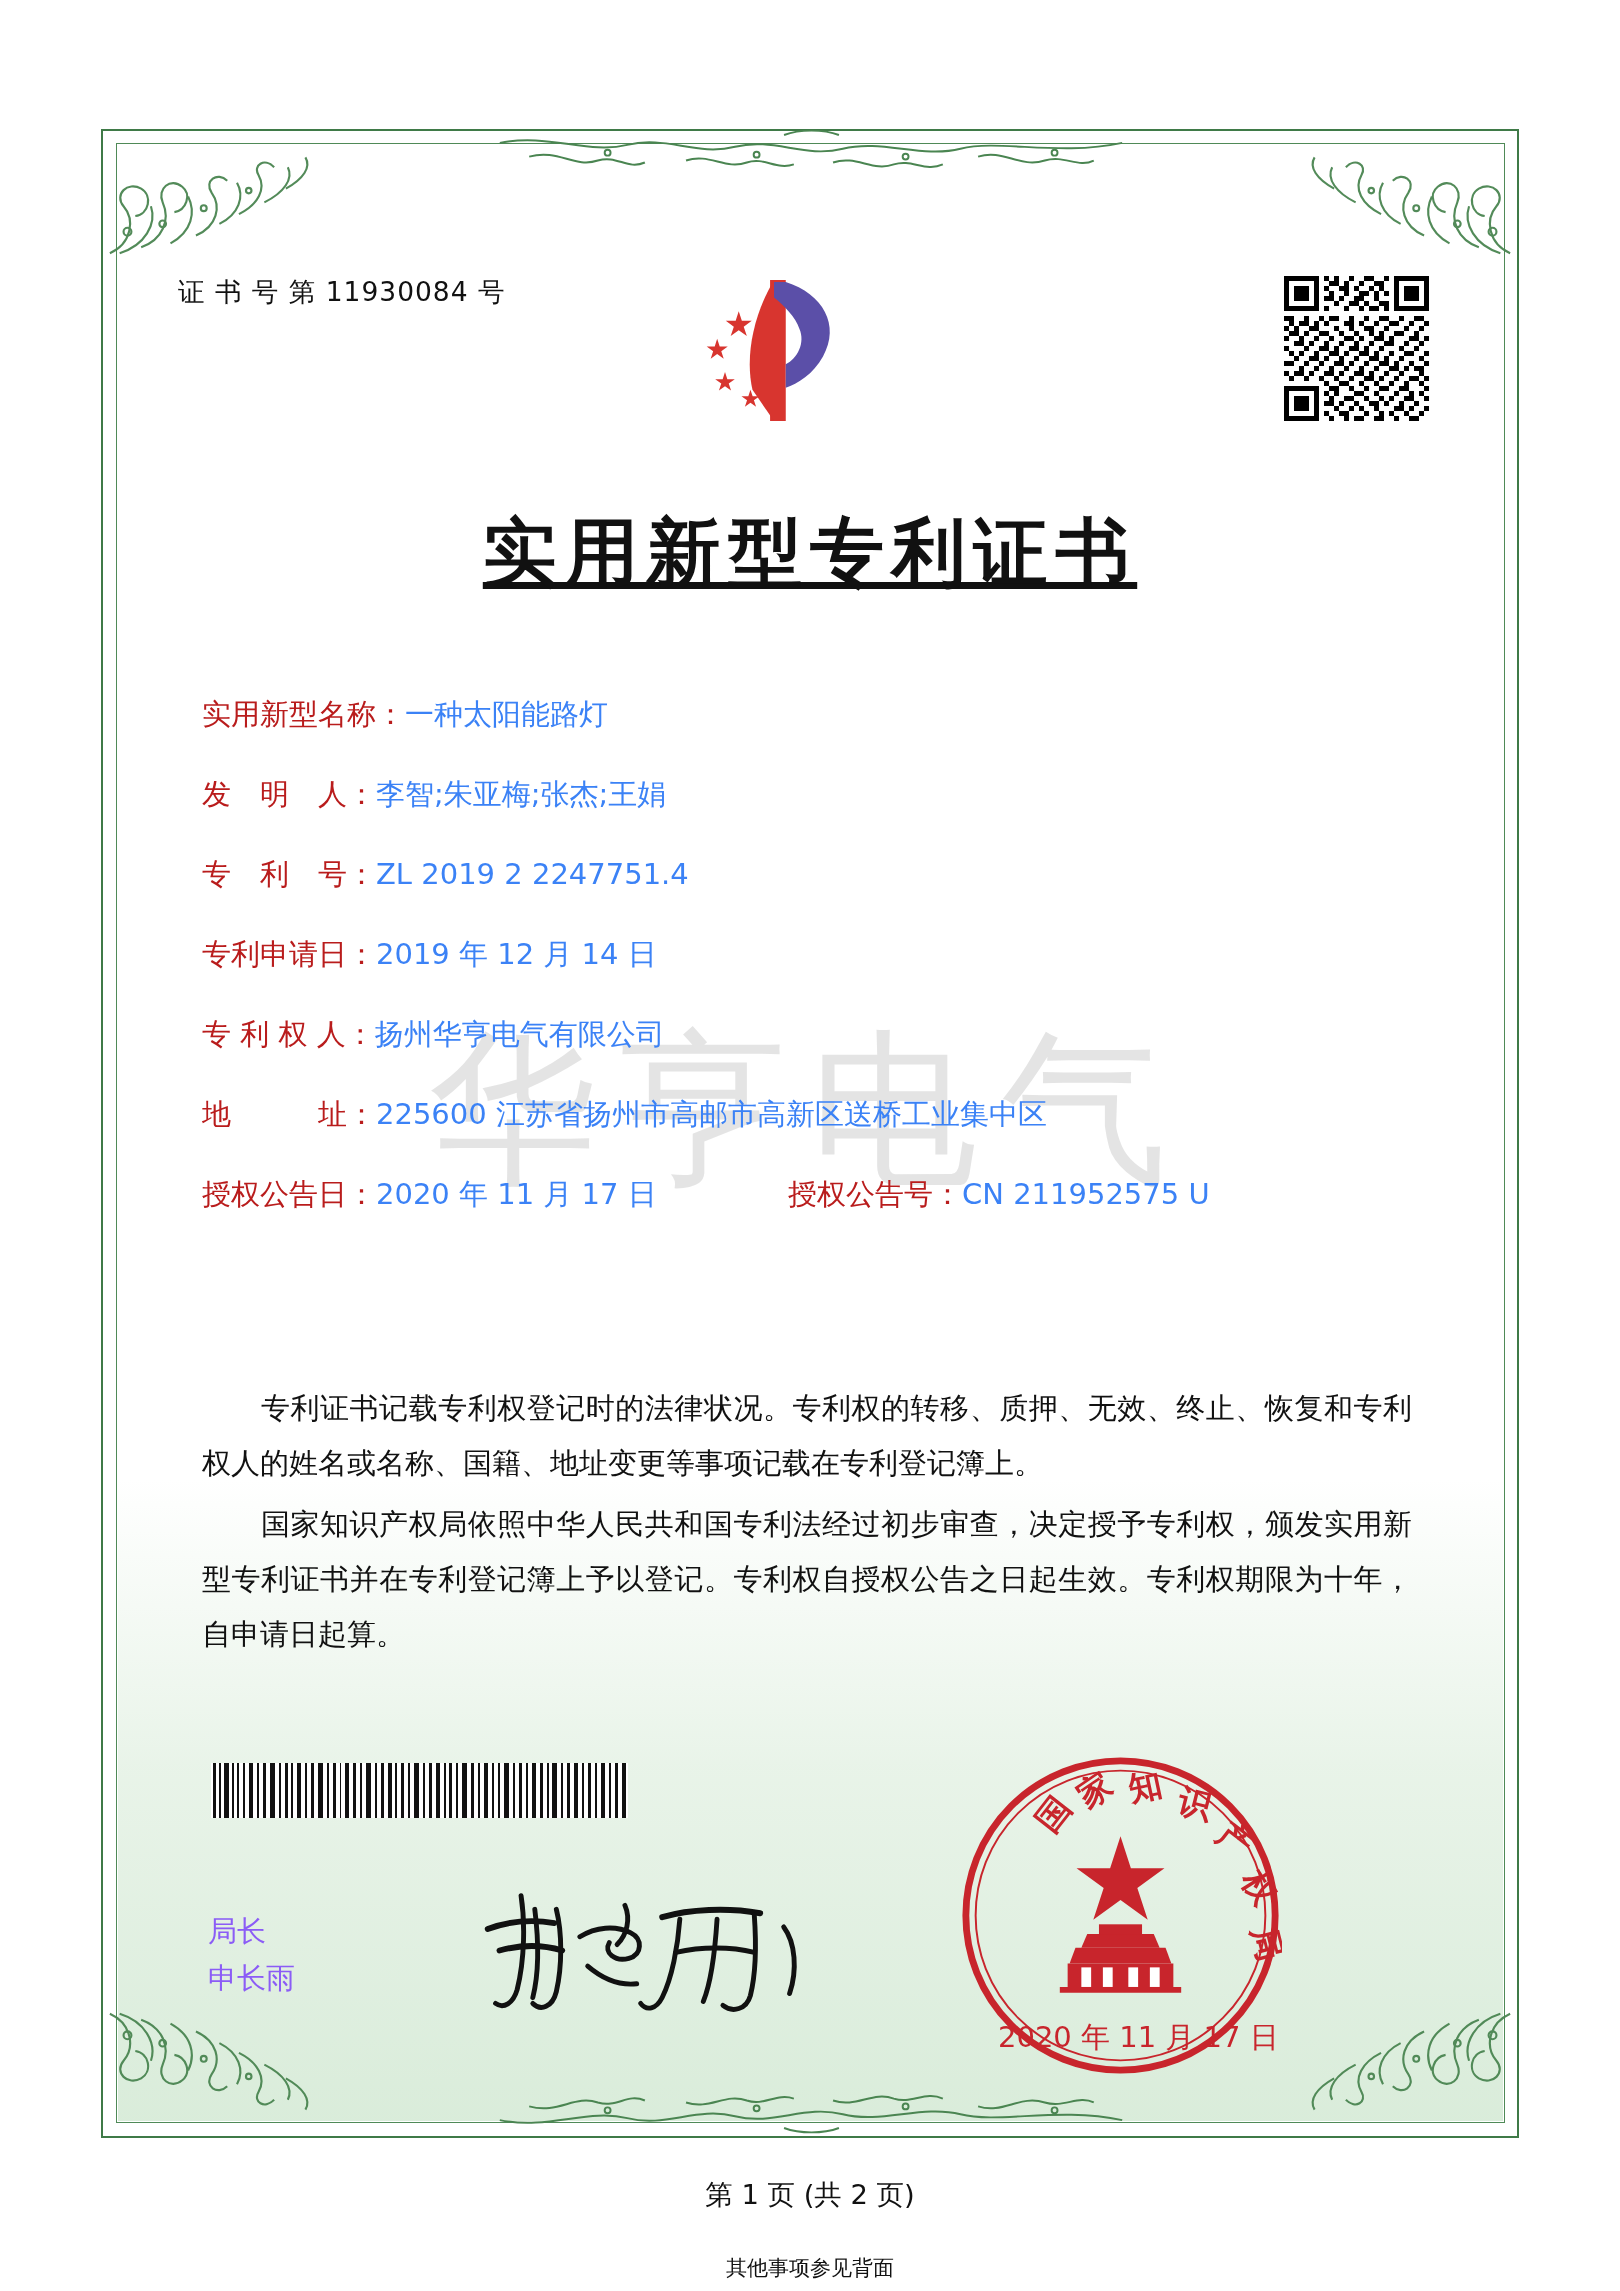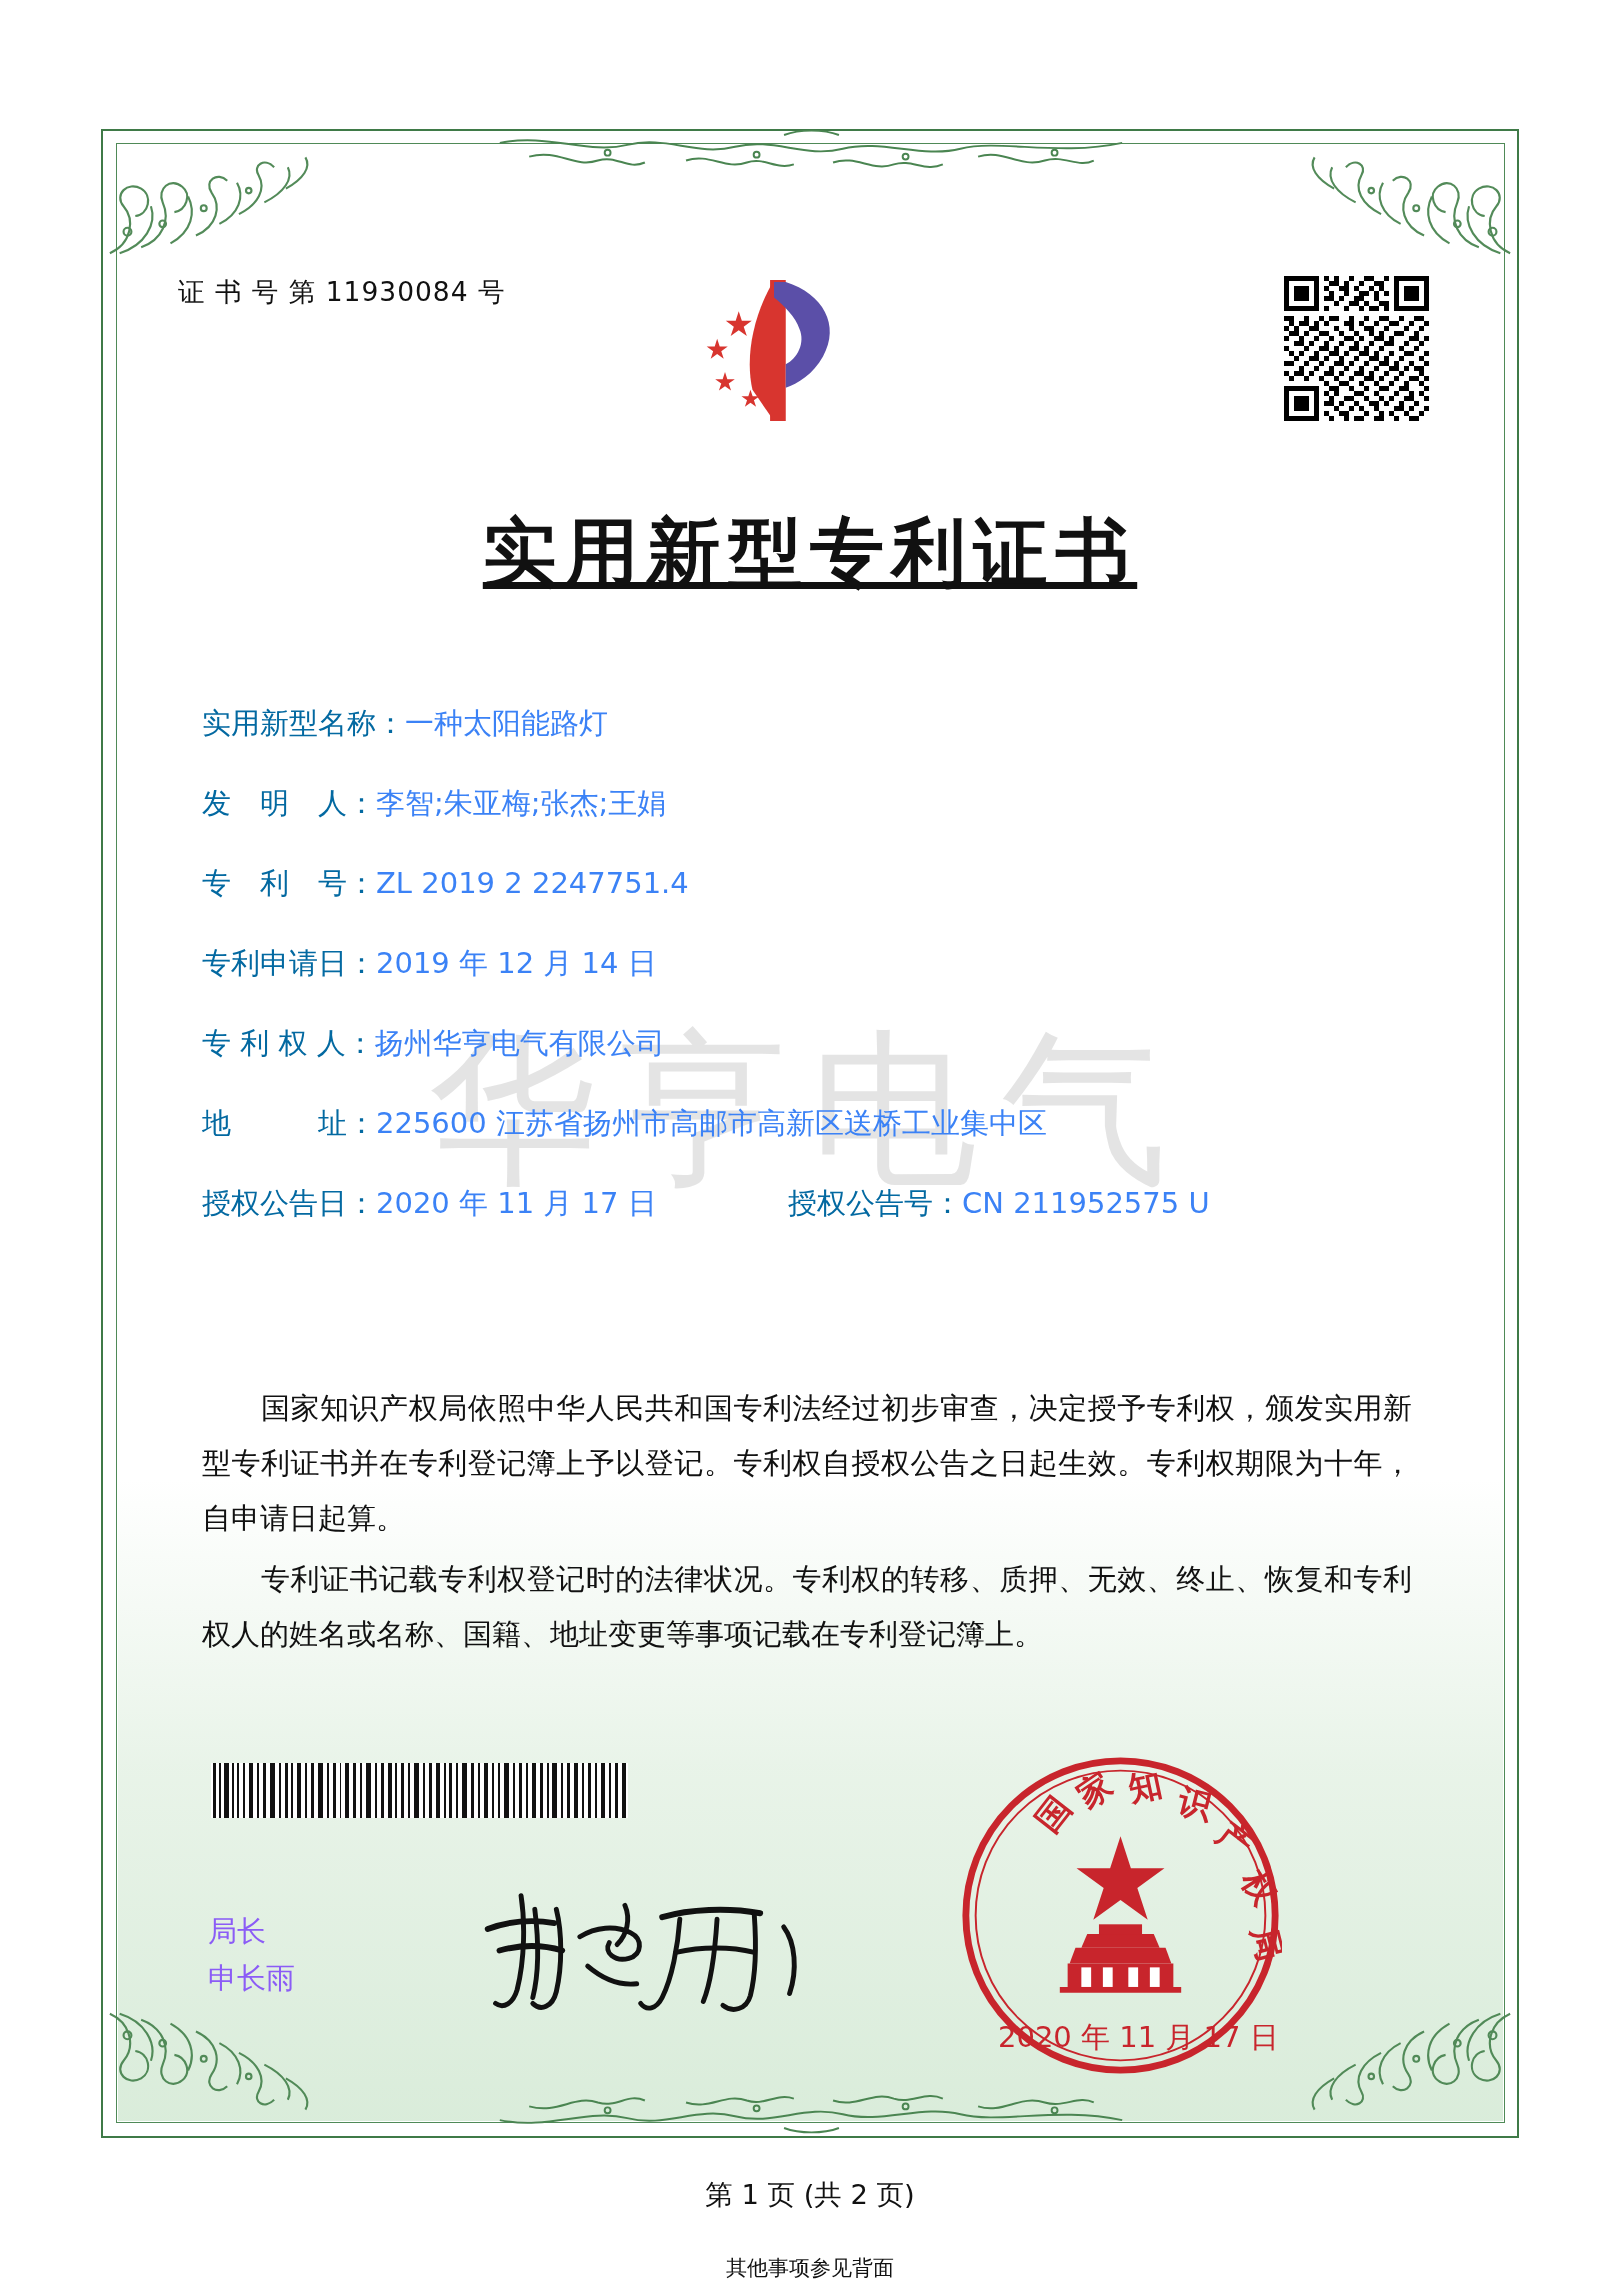--- a/index.html
+++ b/index.html
@@ -161,22 +161,21 @@
   .field-row {
     position: relative;
     height: 80px;
     font-size: 29px;
     color: #111;
     font-family: "DejaVu Sans", sans-serif;
     white-space: nowrap;
   }
   .field-label {
     display: inline-block;
-    color: #0369a1;
-    margin-top: 9px;
+    color: #b91c1c;
   }
   .field-value {
     display: inline-block;
     color: #3b82f6;
   }
 
   .row-dual .second {
     position: absolute;
     left: 586px;
     top: 0;
@@ -650,22 +649,22 @@
     </div>
     <div class="field-row row-dual">
       <span class="field-label">授权公告日：</span><span class="field-value">2020 年 11 月 17 日</span>
       <span class="second">
         <span class="field-label">授权公告号：</span><span class="field-value">CN 211952575 U</span>
       </span>
     </div>
   </div>
 
   <div class="paras">
+    <div class="para">专利证书记载专利权登记时的法律状况。专利权的转移、质押、无效、终止、恢复和专利权人的姓名或名称、国籍、地址变更等事项记载在专利登记簿上。</div>
     <div class="para">国家知识产权局依照中华人民共和国专利法经过初步审查，决定授予专利权，颁发实用新型专利证书并在专利登记簿上予以登记。专利权自授权公告之日起生效。专利权期限为十年，自申请日起算。</div>
-    <div class="para">专利证书记载专利权登记时的法律状况。专利权的转移、质押、无效、终止、恢复和专利权人的姓名或名称、国籍、地址变更等事项记载在专利登记簿上。</div>
   </div>
 
   <div class="barcode">
     <svg viewBox="0 0 425 56" shape-rendering="crispEdges">
       <rect width="425" height="56" fill="#fff"></rect>
       <g fill="#111">
         <rect x="2" y="0" width="3" height="56"></rect>
           <rect x="8" y="0" width="2" height="56"></rect>
         <rect x="13" y="0" width="5" height="56"></rect>
           <rect x="21" y="0" width="2" height="56"></rect>

